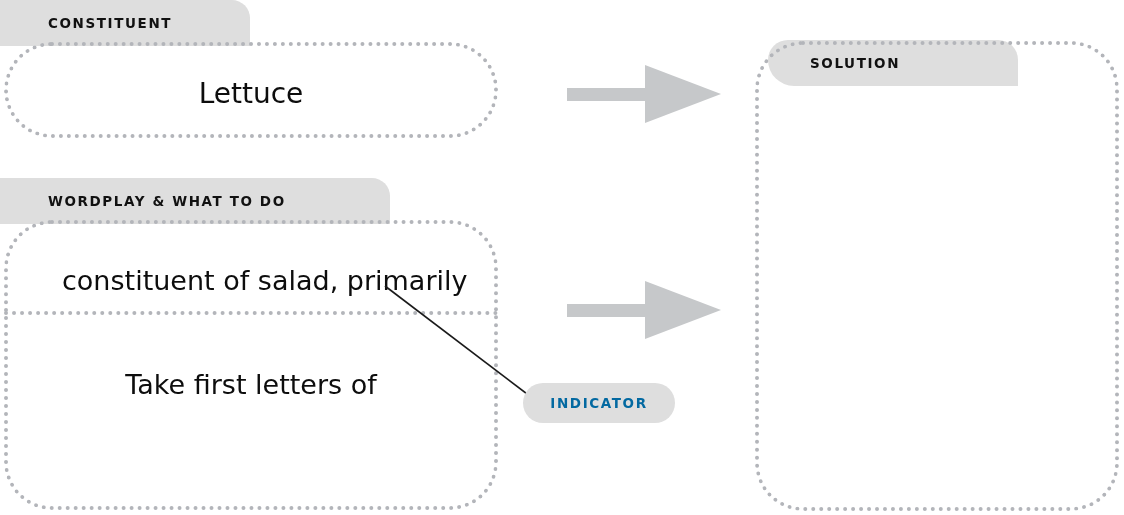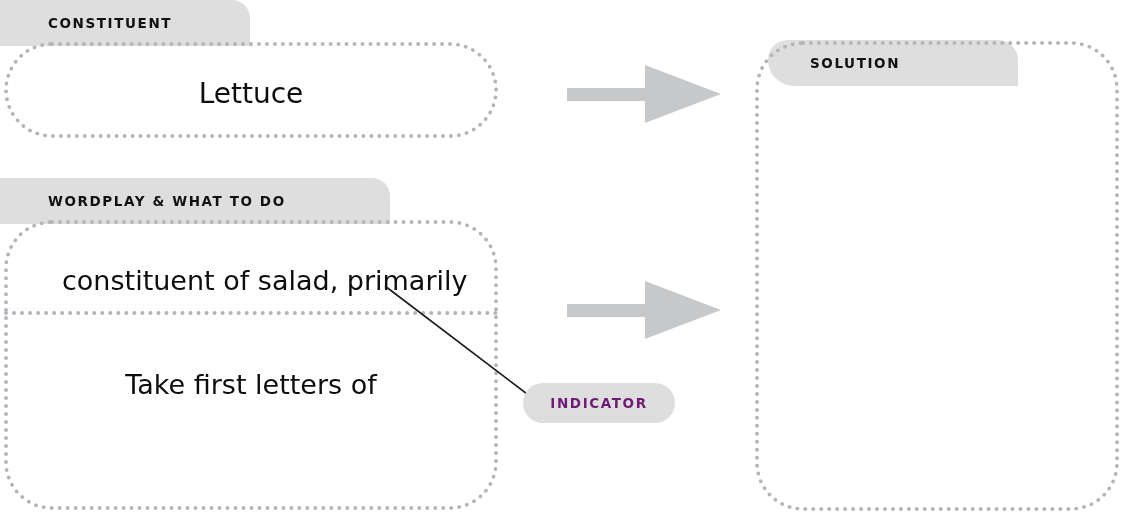--- a/index.html
+++ b/index.html
@@ -186,21 +186,21 @@
     height: 40px;
     background: #dedede;
     border-radius: 20px;
     display: flex;
     align-items: center;
     justify-content: center;
     font-family: "DejaVu Sans", sans-serif;
     font-weight: bold;
     font-size: 13.5px;
     letter-spacing: 1.6px;
-    color: #701a75;
+    color: #0369a1;
     z-index: 5;
   }
 </style>
 </head>
 <body>
 
 <div id="stage">
 
   <div class="tab tab-def">
     <span>CONSTITUENT</span>

